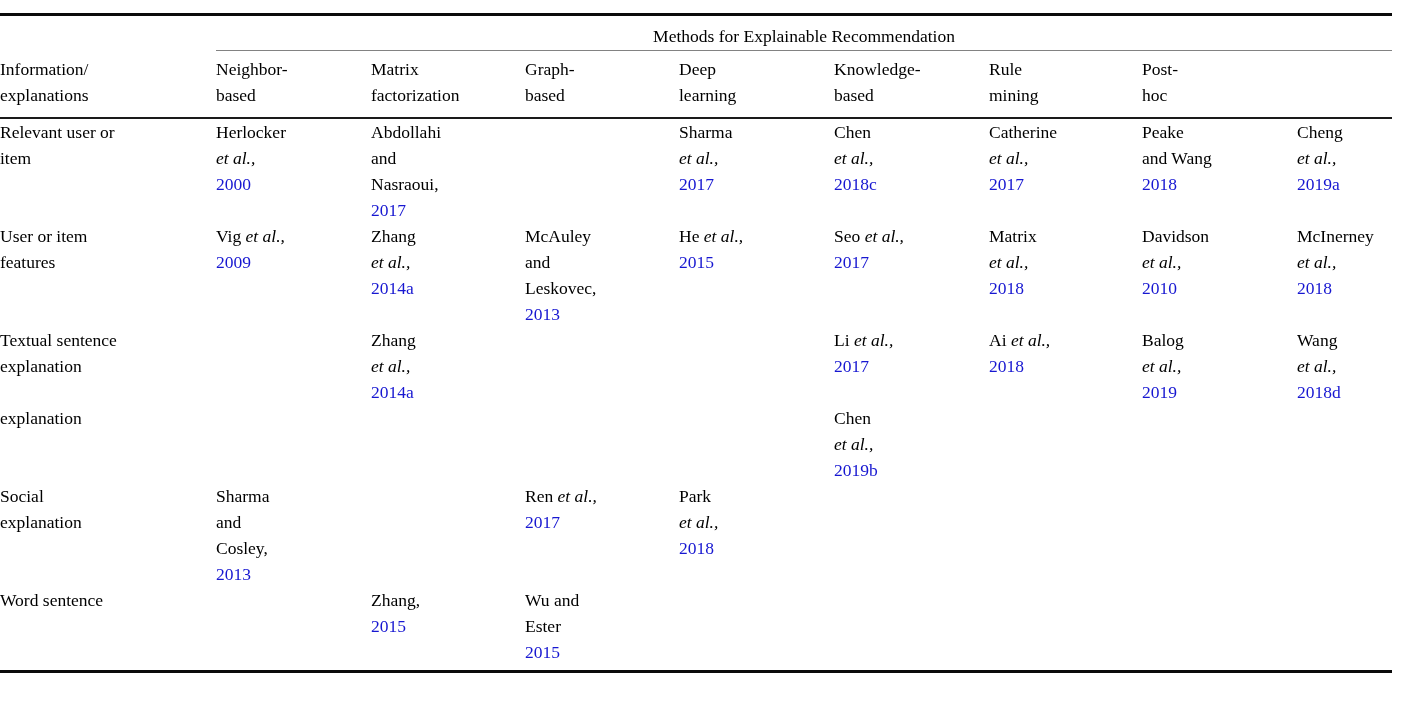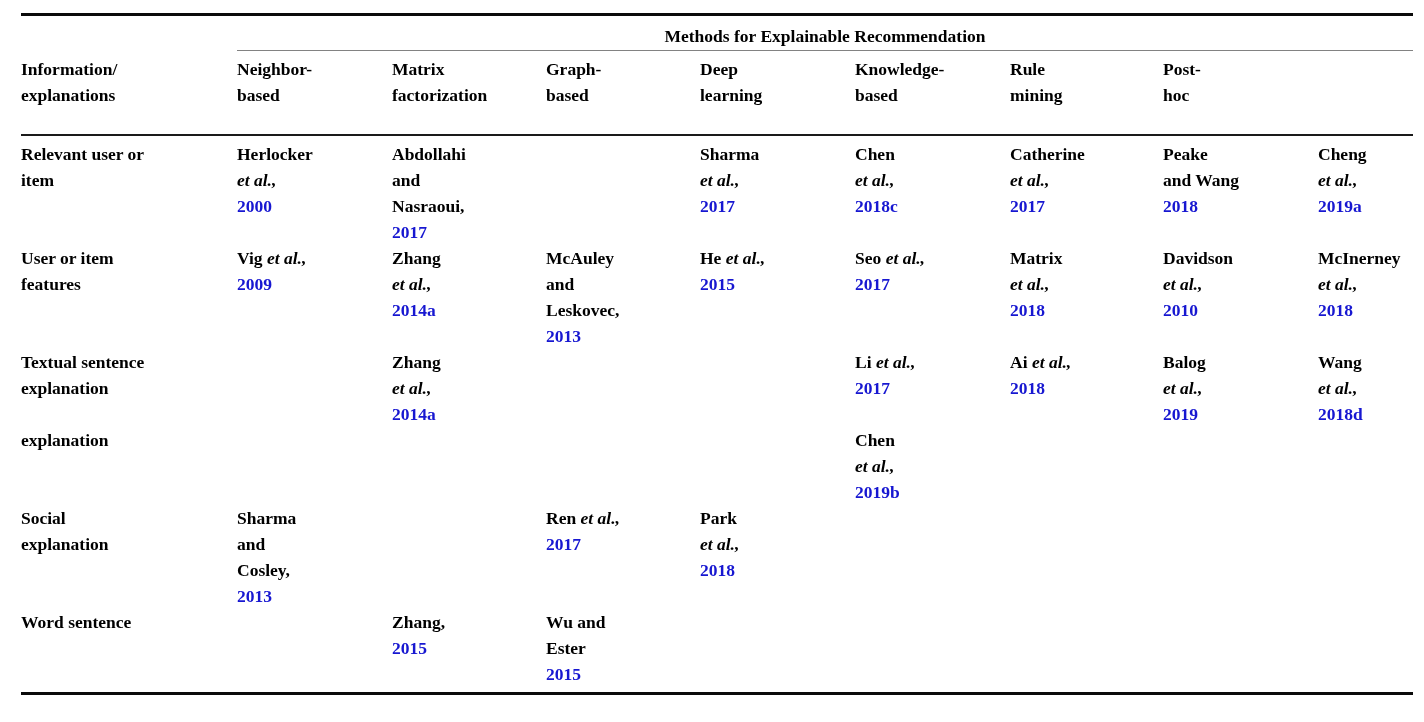--- a/index.html
+++ b/index.html
@@ -7,44 +7,42 @@
     width: 1424px; height: 722px;
     background: #ffffff;
     overflow: hidden;
     font-family: "Liberation Serif", "DejaVu Serif", serif;
     font-size: 17.5px;
     color: #000000;
   }
   .table-wrap {
     position: relative;
     width: 1392px;
-    margin-left: 21px;
-    font-weight: bold;
   }
   .toprule   { height: 3px;   background: #0a0a0a; margin-top: 13px; }
   .bottomrule{ height: 3px;   background: #0a0a0a; margin-top: 5px; }
   .midrule   { height: 1.5px; background: #1a1a1a; }
   .span-header {
     margin-left: 216px;
     height: 35px;
     box-sizing: border-box;
     padding-top: 7px;
     border-bottom: 1.5px solid #828282;
     text-align: center;
     line-height: 26px;
   }
   .grid {
     display: grid;
     grid-template-columns: 216px 155px 154px 154px 155px 155px 153px 155px 1fr;
   }
   .header-row {
     padding-top: 5px;
-    padding-bottom: 26px;
-  }
-  .tbody { padding-top: 5px; }
+    padding-bottom: 9px;
+  }
+  .tbody { }
   .cell { overflow: visible; }
   .ln {
     height: 26px;
     line-height: 26px;
     white-space: nowrap;
   }
   .it { font-style: italic; }
   .lk { color: var(--link, #1717d1); }
 </style>
 </head>

